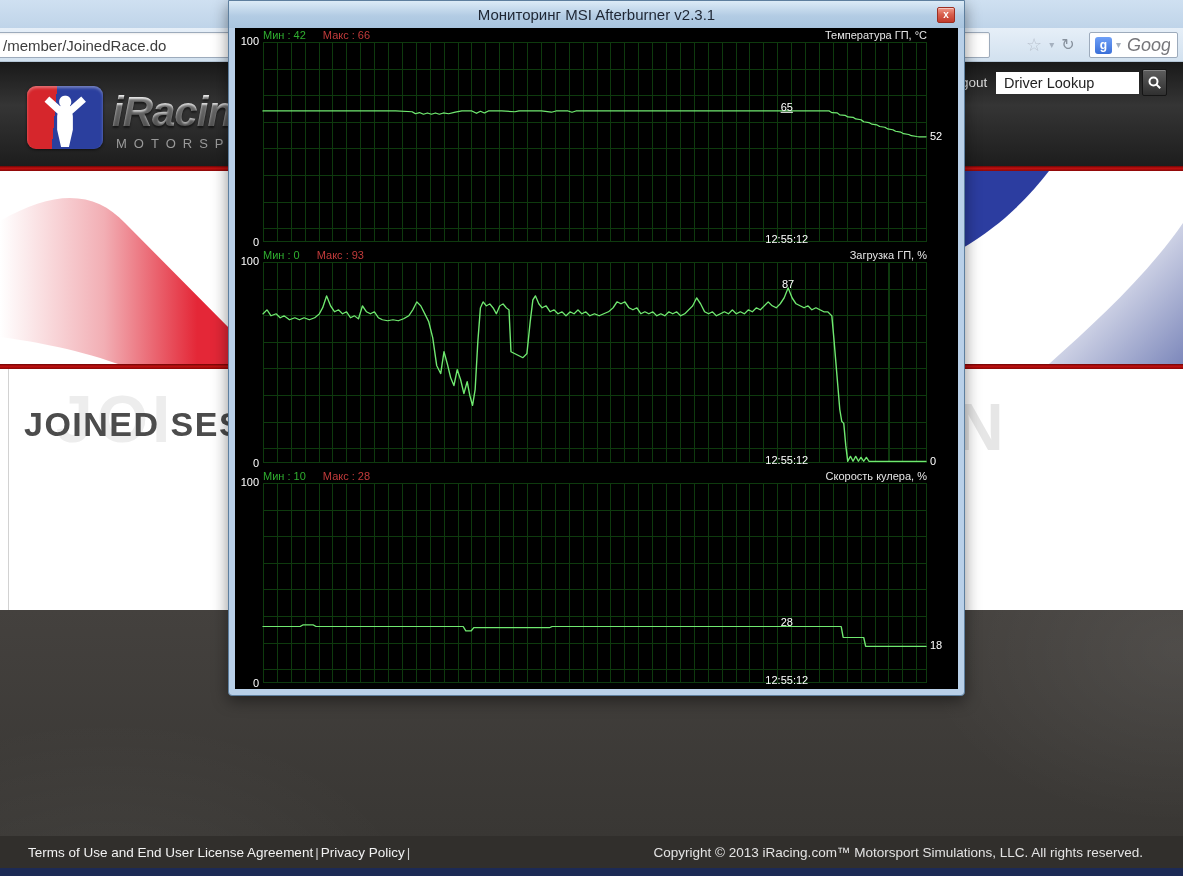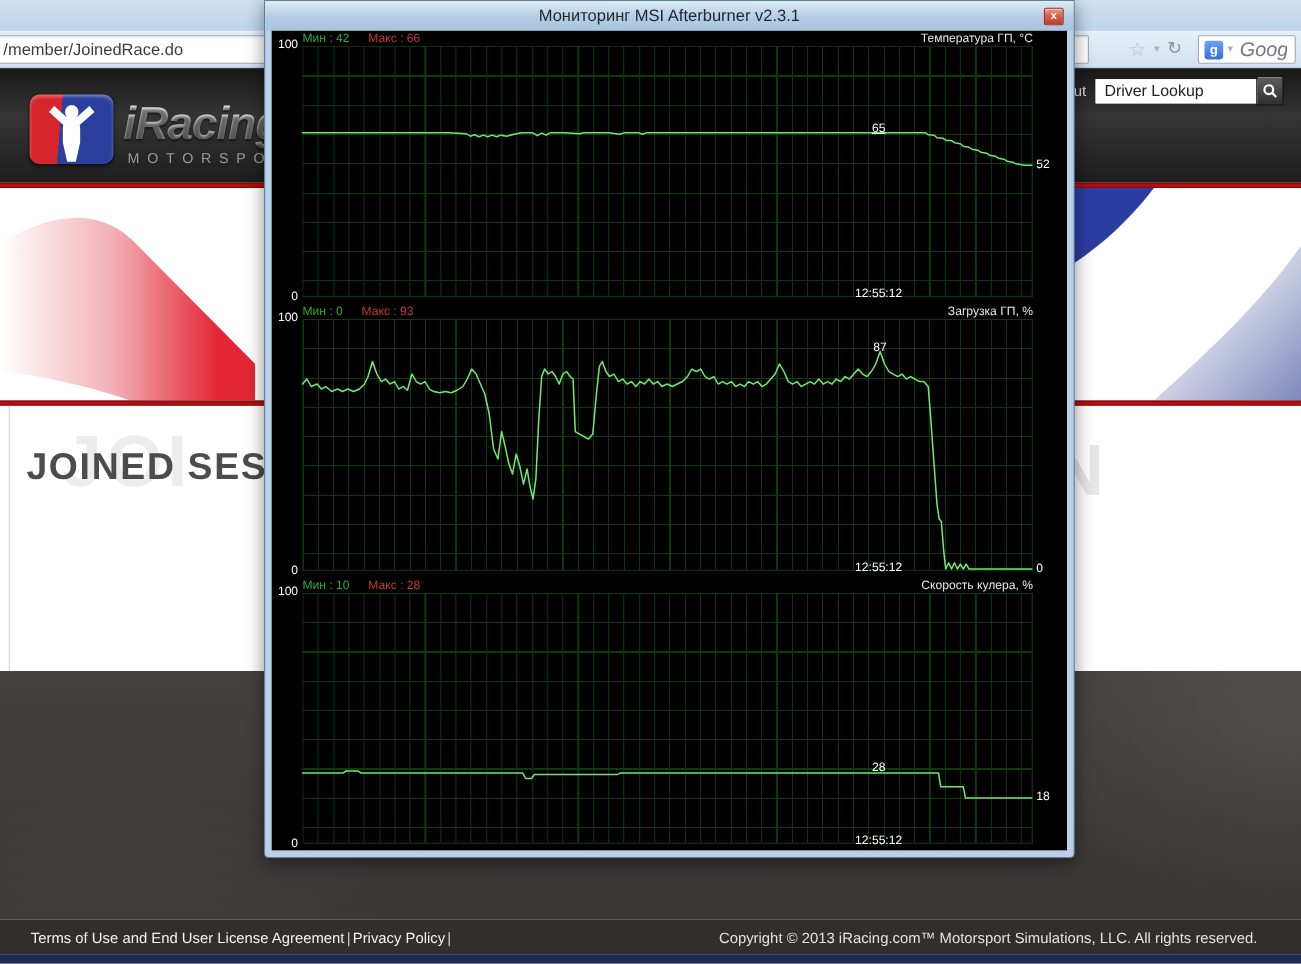--- a/index.html
+++ b/index.html
@@ -30,21 +30,21 @@
     background:linear-gradient(180deg,#191919,#353535 42%,#1d1d1d);}
   .logo-badge{position:absolute;left:27px;top:24px;width:76px;height:63px;border-radius:9px;
     background:linear-gradient(95deg,#d6262c 0 37%,#2b3f9e 37%);
     box-shadow:inset 0 2px 3px rgba(255,255,255,.35), 0 1px 3px rgba(0,0,0,.6);}
   .logo-badge svg{position:absolute;inset:0;width:100%;height:100%;}
   .logo-word{position:absolute;left:112px;top:26px;font-size:42px;font-weight:bold;font-style:italic;
     letter-spacing:-1px;background:linear-gradient(#ffffff,#8d8d8d);-webkit-background-clip:text;
     background-clip:text;color:transparent;text-shadow:0 2px 2px rgba(0,0,0,.5);white-space:nowrap;}
   .logo-sub{position:absolute;left:116px;top:74px;font-size:13px;letter-spacing:7px;color:#9a9a9a;white-space:nowrap;}
   .logout{position:absolute;left:946px;top:13px;font-size:13.5px;color:#ddd;cursor:pointer;}
-  .lookup-input{position:absolute;left:996px;top:10px;width:155px;height:22px;border:1px solid #fff;
+  .lookup-input{position:absolute;left:996px;top:10px;width:143px;height:22px;border:1px solid #fff;
     background:#fff;font-size:14.5px;color:#222;padding:0 7px;outline:none;}
   .search-btn{position:absolute;left:1142px;top:7px;width:25px;height:27px;border:1px solid #151515;
     border-radius:2px;background:linear-gradient(#5d5d5d,#303030);display:flex;align-items:center;
     justify-content:center;box-shadow:inset 0 1px 0 rgba(255,255,255,.25);}
   .red-line{position:absolute;left:0;width:100%;height:5px;
     background:linear-gradient(#6e0505,#c01010 45%,#8a0808);}
   .r1{top:166px;} .r2{top:364px;}
   .banner{position:absolute;left:0;top:171px;width:100%;height:193px;background:#fff;}
   .banner-left{position:absolute;left:0;top:0;width:232px;height:100%;}
   .banner-right{position:absolute;right:0;top:0;width:226px;height:100%;}
@@ -62,23 +62,23 @@
       linear-gradient(#44413e,#393734);}
   .footer-bar{position:absolute;left:0;top:836px;width:100%;height:32px;background:#312f2c;
     display:flex;align-items:center;font-size:13.5px;}
   .f-links{margin-left:28px;display:flex;align-items:center;gap:2px;color:#f2f2f2;}
   .f-sep{color:#cfcfcf;}
   .f-link{cursor:pointer;}
   .f-copy{margin-left:auto;margin-right:40px;color:#e3e3e3;}
   .navy-strip{position:absolute;left:0;top:868px;width:100%;height:8px;background:#1c2a55;}
 
   
-  .ab-window{position:absolute;left:228px;top:0;width:737px;height:780px;z-index:50;
+  .ab-window{position:absolute;left:228px;top:0;width:737px;height:696px;z-index:50;
     background:#b9d0e8;border:1px solid #5e7f9e;border-radius:0 0 4px 4px;
-    box-shadow:0 5px 16px rgba(0,0,0,.45);margin-left:12px;}
+    box-shadow:0 5px 16px rgba(0,0,0,.45);}
   .ab-titlebar{position:absolute;left:0;top:0;width:100%;height:27px;
     background:linear-gradient(#dcebf7,#b3cce4 55%,#a9c5df);
     text-align:center;line-height:27px;font-size:15px;color:#1e2633;cursor:default;}
   .ab-close{position:absolute;right:9px;top:6px;width:18px;height:16px;
     background:linear-gradient(#f09a8a,#d8604e 45%,#c23b2c);border:1px solid #9c2f22;border-radius:2px;
     color:#fff;font-size:10px;line-height:13px;text-align:center;font-weight:bold;
     box-shadow:inset 0 1px 0 rgba(255,255,255,.45);cursor:pointer;}
   .ab-client{position:absolute;left:6px;right:6px;top:27px;bottom:6px;background:#000;
     display:flex;flex-direction:column;overflow:hidden;}
   .graph{flex:1;position:relative;}

